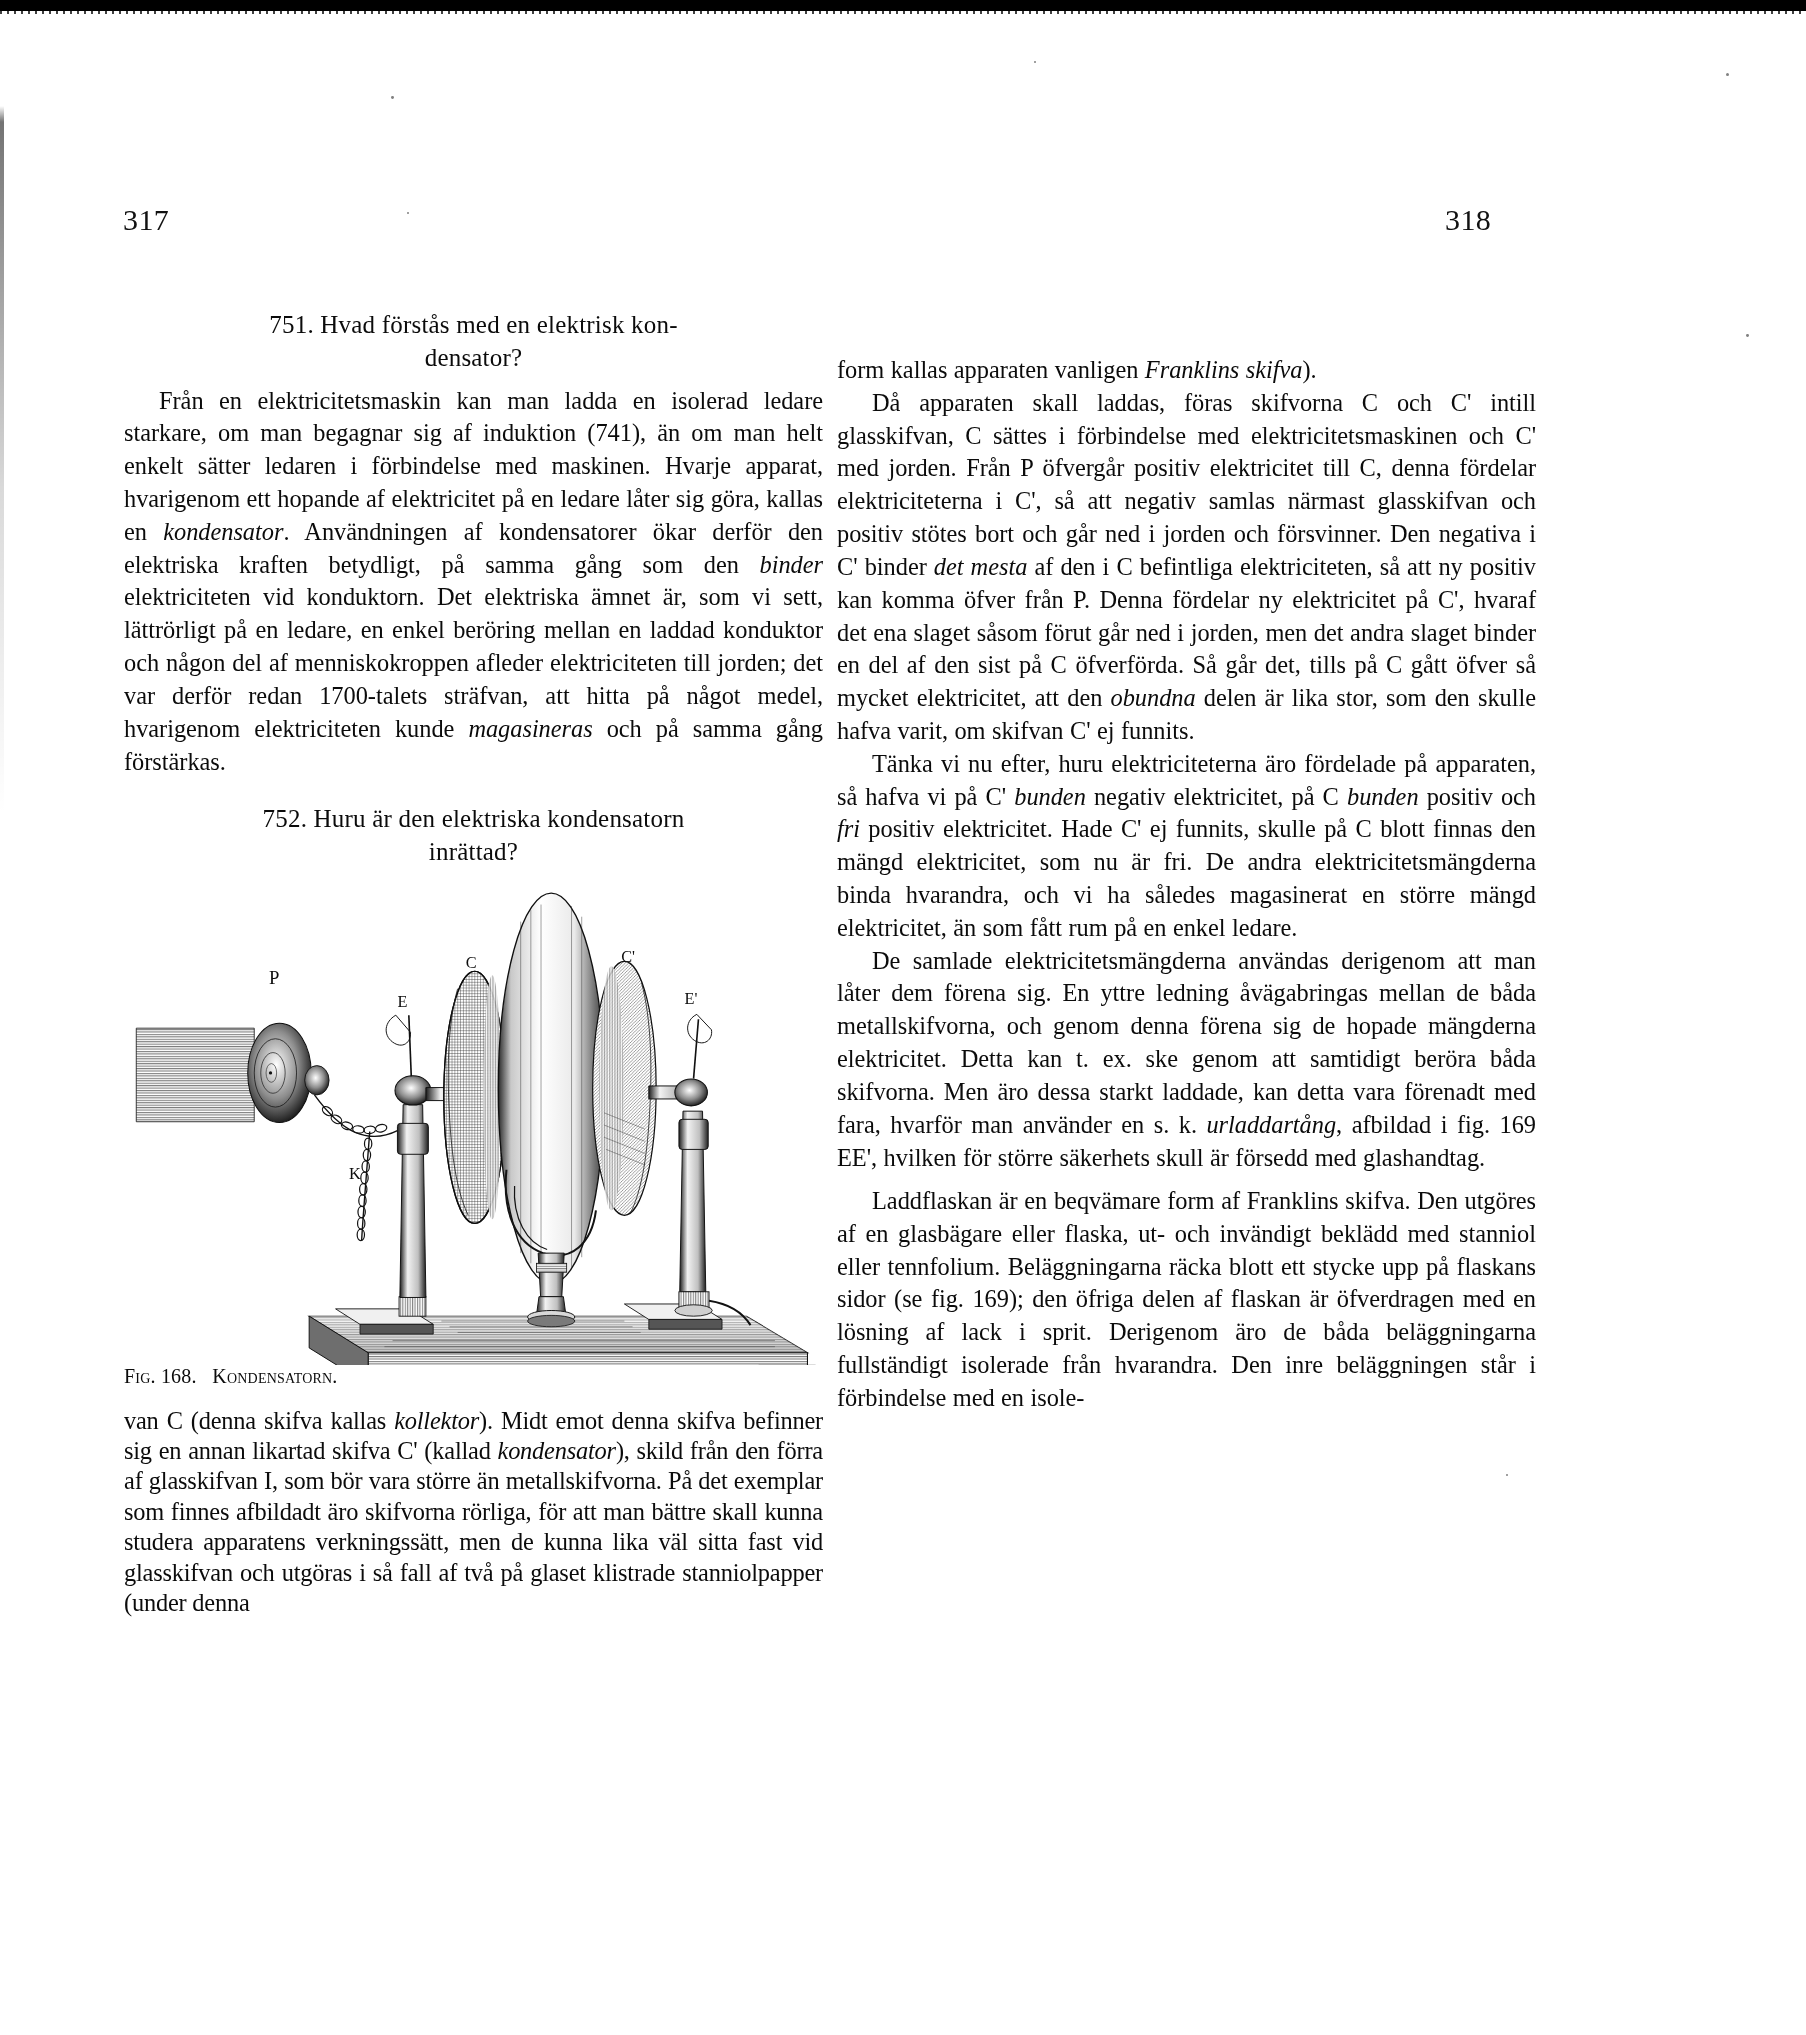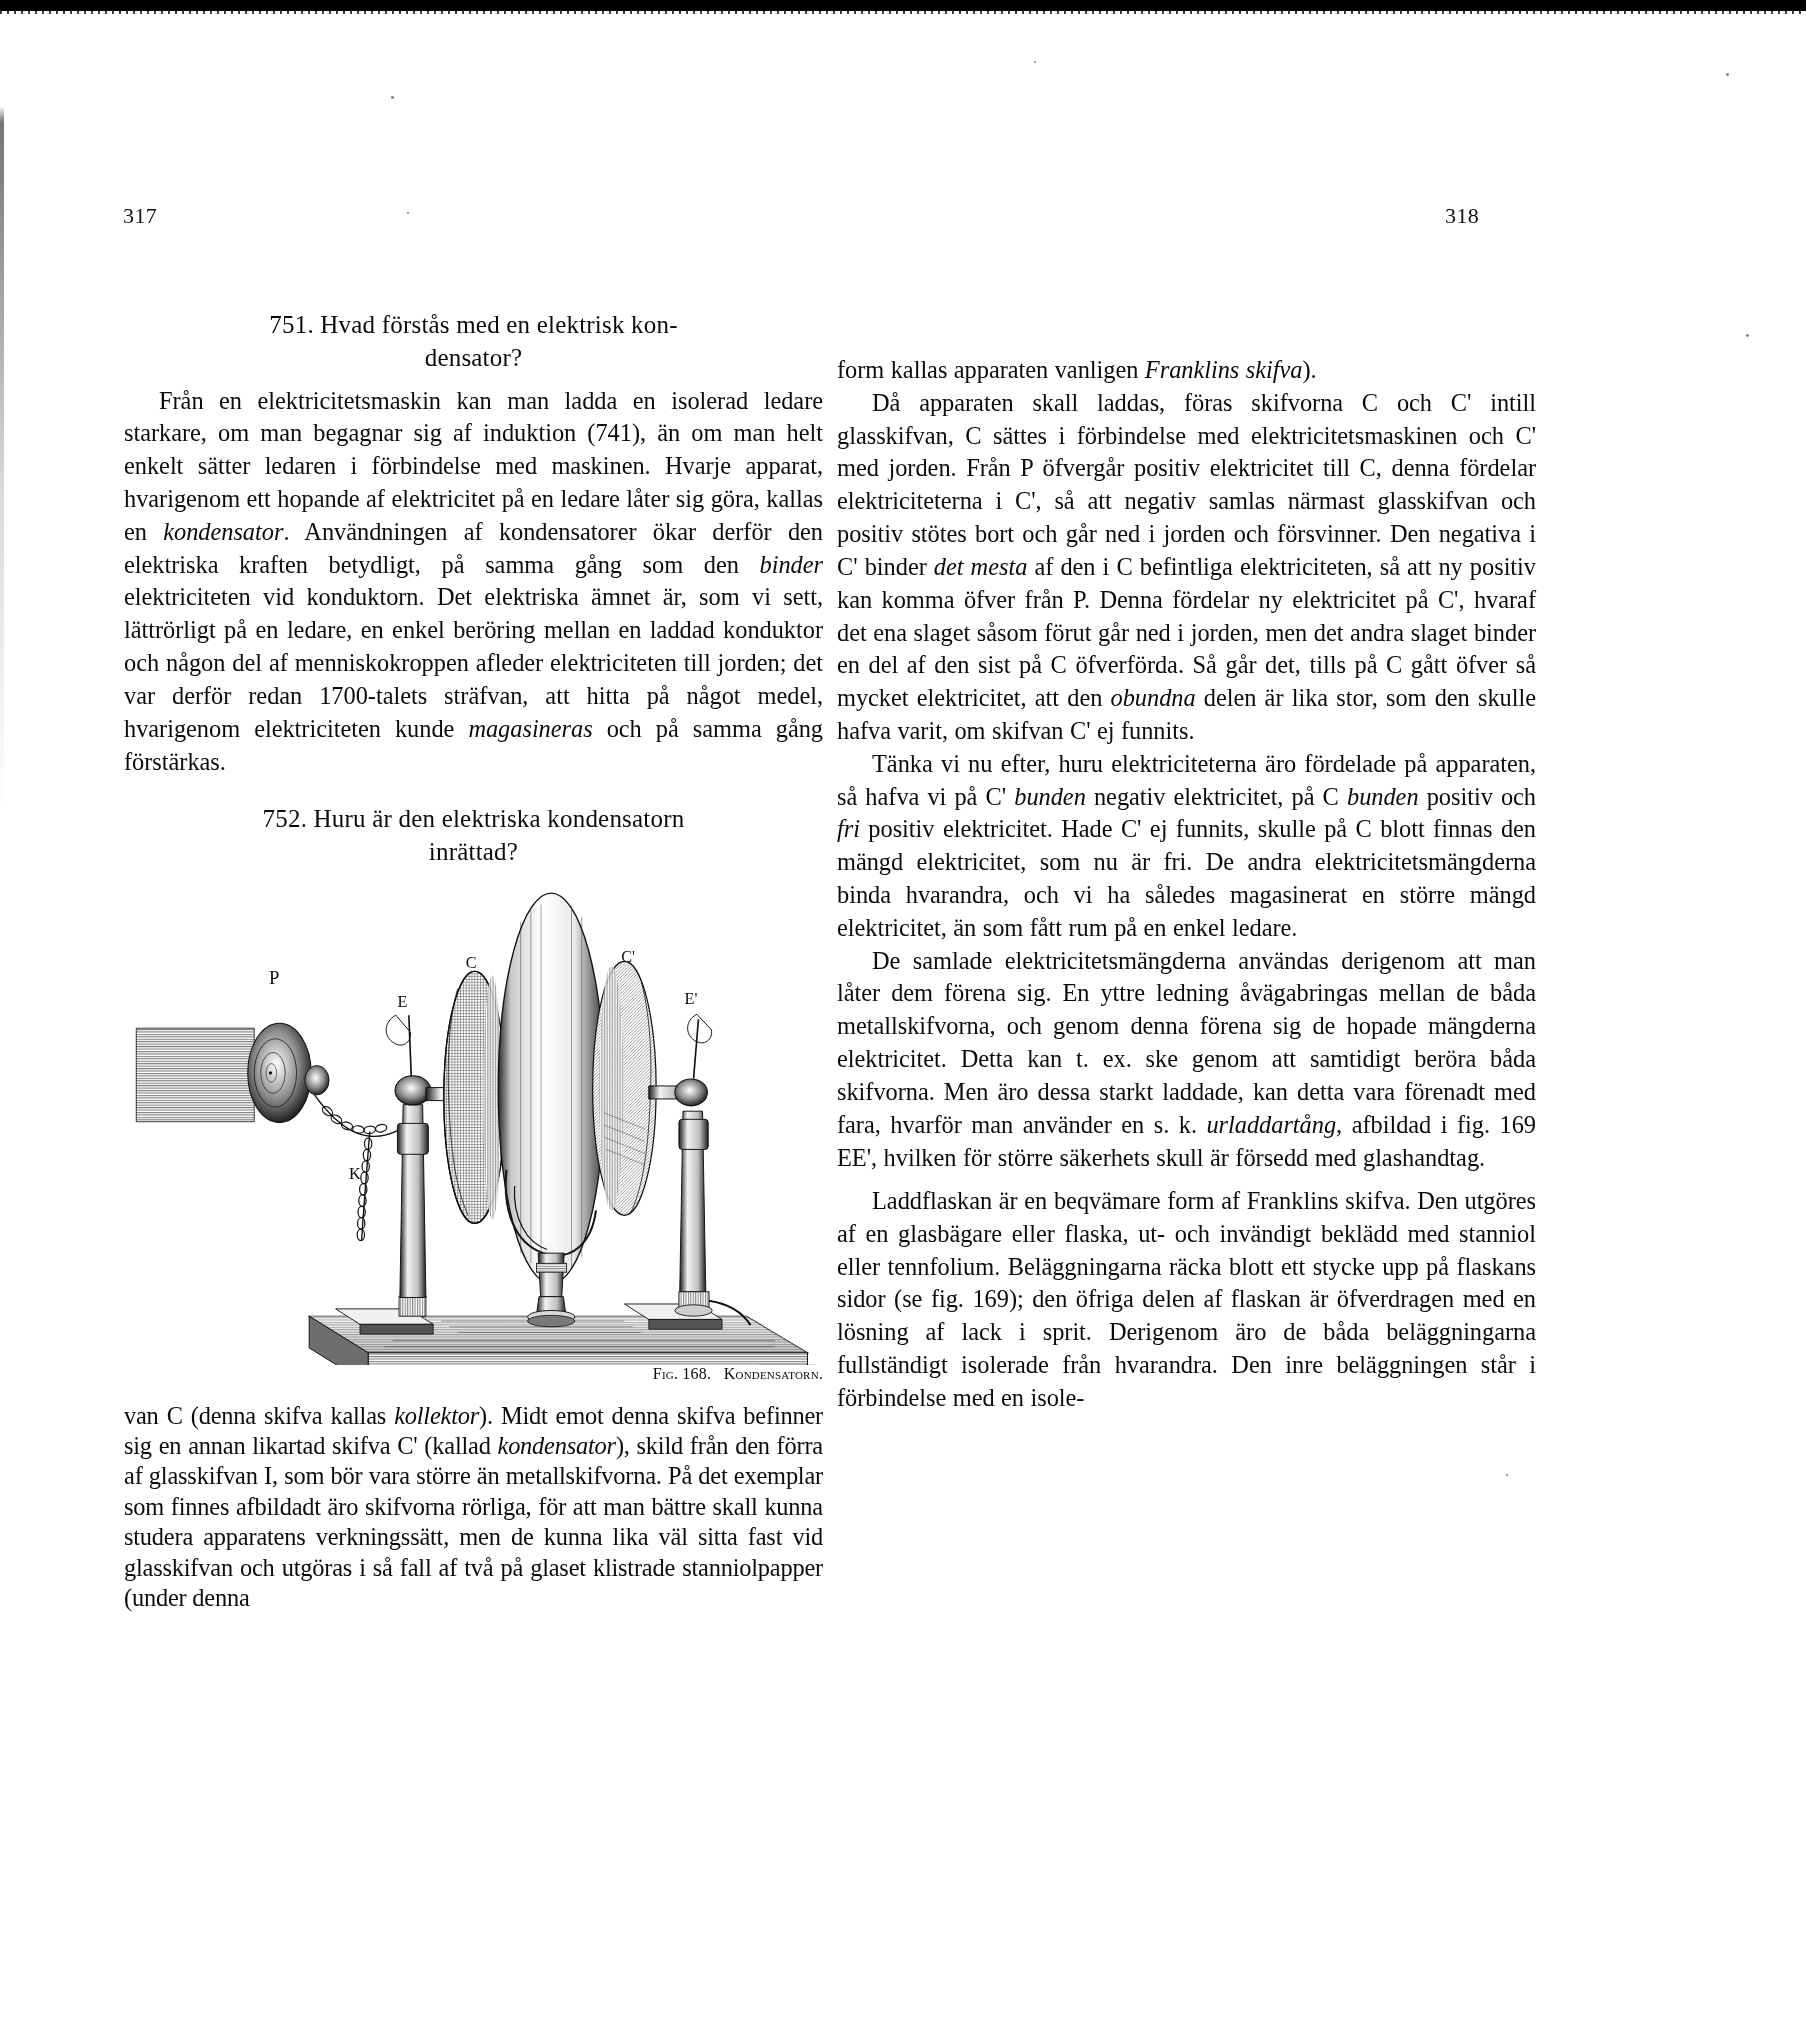--- a/index.html
+++ b/index.html
@@ -16,21 +16,21 @@
   .scan-top-fray { position:absolute; left:0; top:9.8px; width:1806px; height:4.1px;
       background:repeating-linear-gradient(90deg,#000 0 2.4px,transparent 2.4px 7px); opacity:.75; }
   .scan-left-edge { position:absolute; left:0; top:0; width:3.7px; height:2599px;
       background:linear-gradient(180deg,rgba(0,0,0,.0) 0 106px, rgba(0,0,0,.55) 122px, rgba(0,0,0,.15) 488px, rgba(0,0,0,.0) 814px); }
   .speck { position:absolute; background:#1a1a1a; border-radius:50%; opacity:.55; }
 
   .page { position:absolute; left:0; top:0; width:1806px; height:2599px; }
 
   
   .folio {
-    position:absolute; font-size:22px; letter-spacing:0.4px; color:#111;
+    position:absolute; font-size:30px; letter-spacing:0.4px; color:#111;
   }
   .folio-left  { left:123px;  top:203px; }
   .folio-right { left:1445px; top:203px; }
 
   
   .col { position:absolute; top:309px; width:699px; }
   .col-left  { left:124px; }
   .col-right { left:837px;margin-top:45px; }
 
   .col p, .col .sec-head, .col .fig-cap { margin:0; }
@@ -58,22 +58,22 @@
   p.body.tight { line-height:1.245; margin-top:8.1px; word-spacing:0px; letter-spacing:-0.2px; }
   p.body.nohang { text-indent:0; }
   p.body.cont   { text-indent:0; margin-top:0; }
 
   i, .it { font-style:italic; }
 
   
   .figure-wrap { margin-top:16.3px; width:699px; }
   .figure-box { width:699px; height:480px; position:relative; }
   .fig-cap {
-    font-size:16px;
-    text-align:right;
+    font-size:20px;
+    text-align:left;
     letter-spacing:0.2px;
     margin-top:5.7px;
     font-variant:small-caps;
   }
   .fig-cap .fignum { font-variant:small-caps; }
 </style>
 </head>
 <body>
 
 <div class="page">

